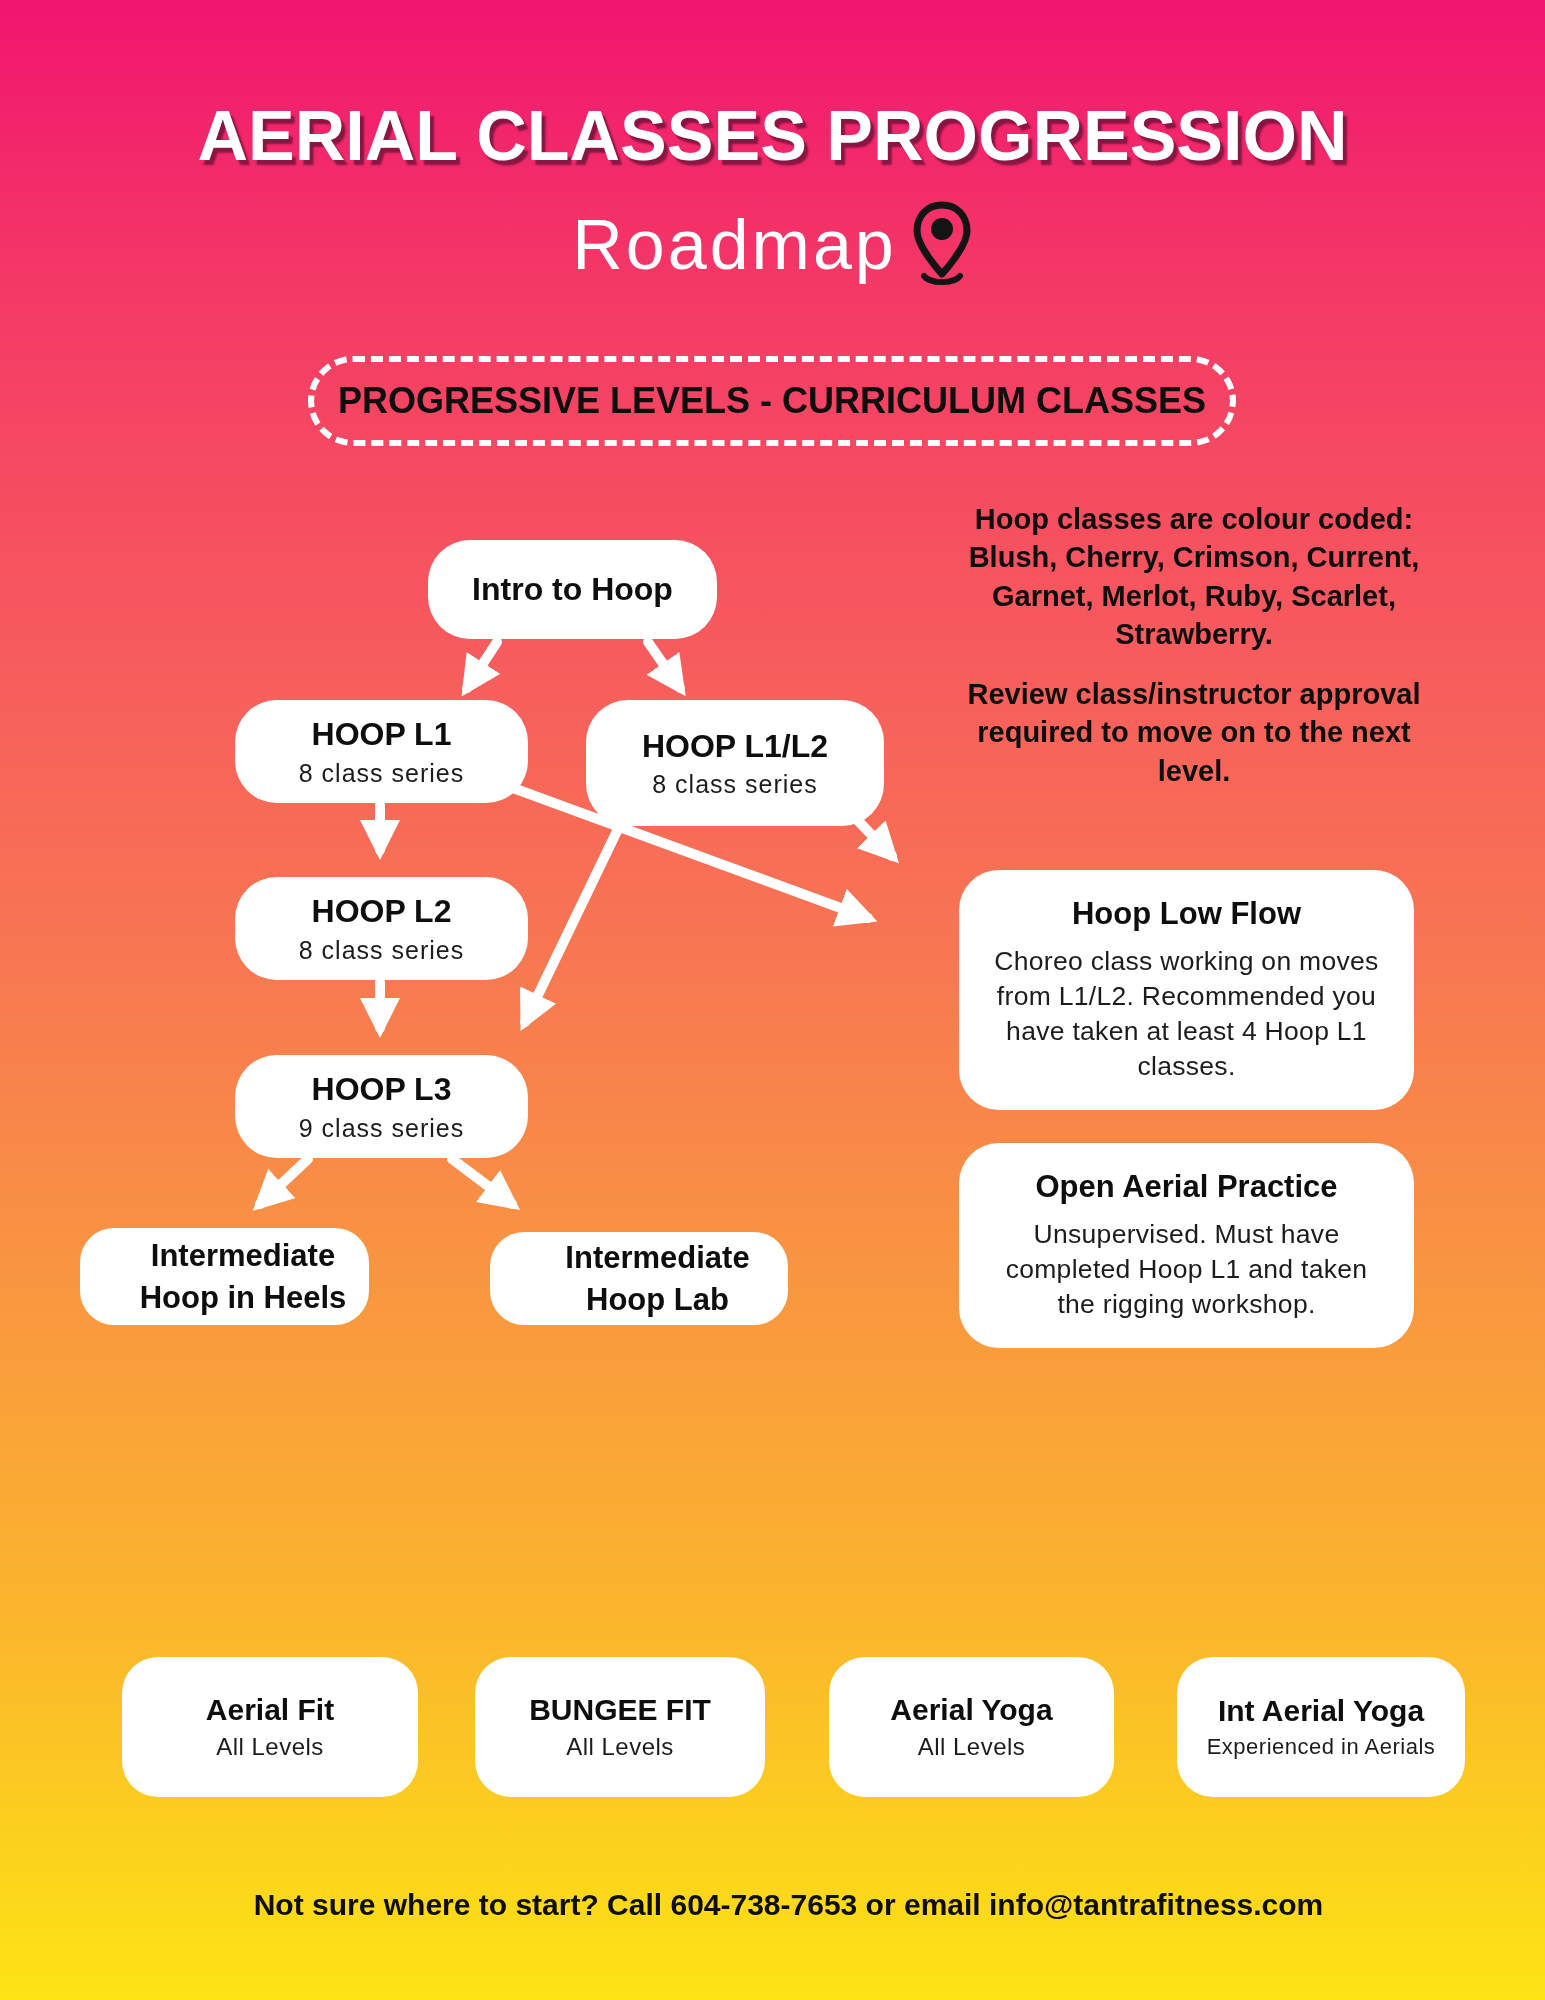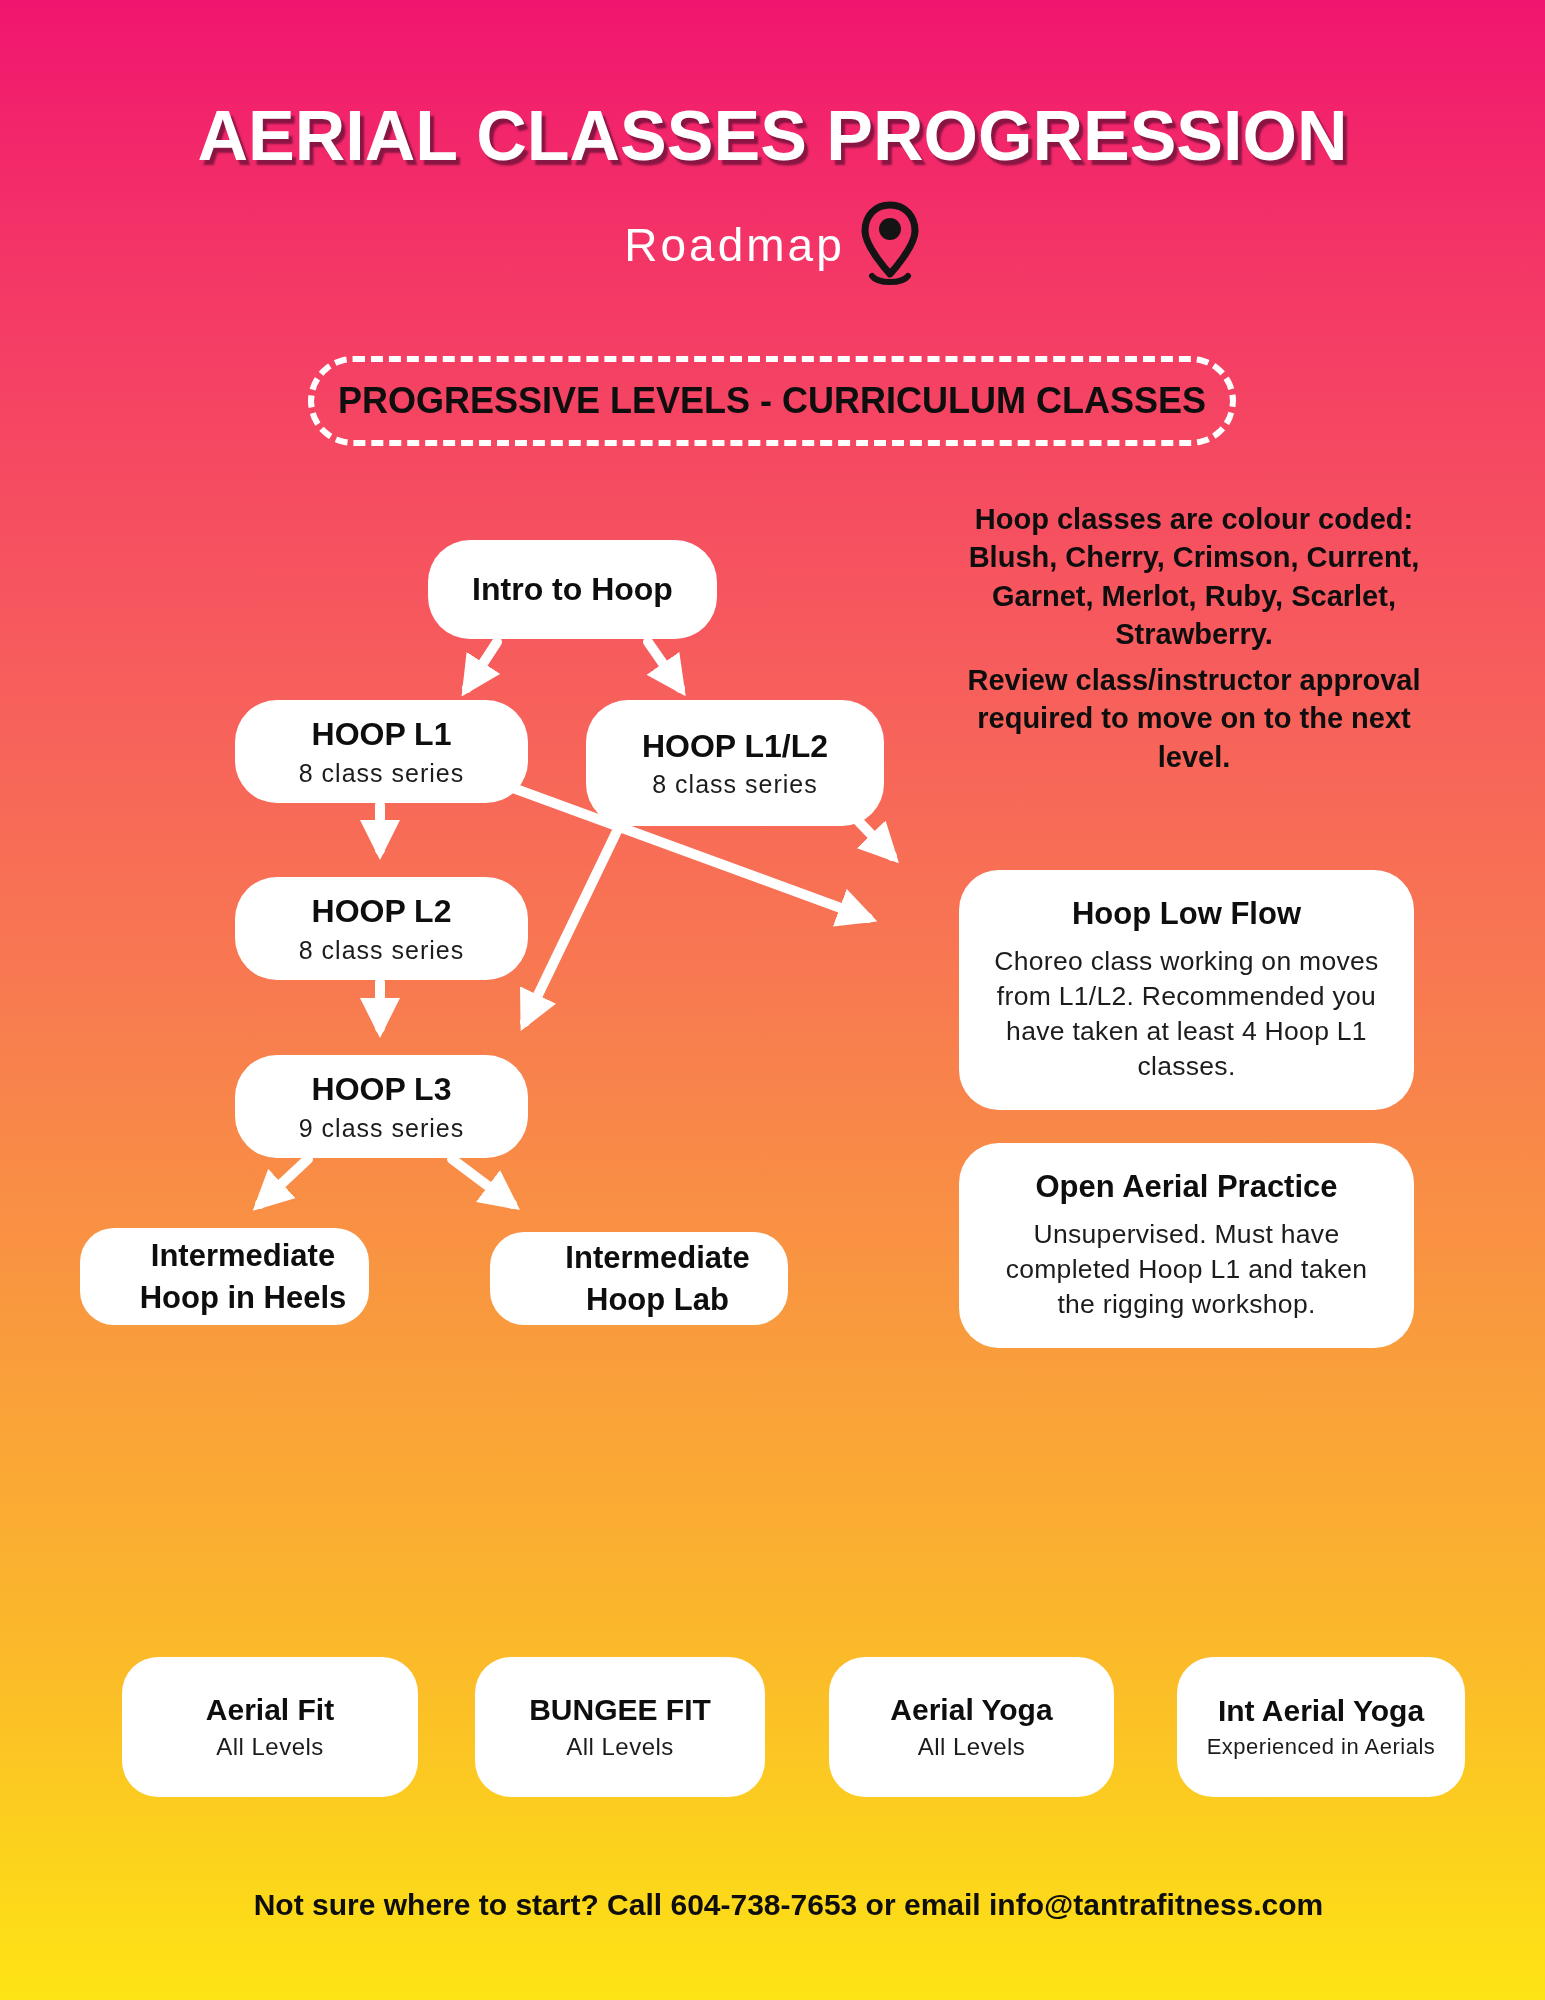--- a/index.html
+++ b/index.html
@@ -36,21 +36,21 @@
     color: #ffffff;
     text-shadow: 4px 5px 2px rgba(50, 8, 35, 0.55);
     white-space: nowrap;
   }
   .subtitle-row {
     top: 200px; left: 0; width: 100%;
     display: flex; align-items: center; justify-content: center;
     gap: 14px;
   }
   .subtitle-text {
-    font-size: 46px;
+    font-size: 70px;
     font-weight: 300;
     color: #ffffff;
     letter-spacing: 3px;
   }
 
   
   .dashed-box {
     border: 6px dashed #ffffff;
     border-radius: 52px;
     display: flex; align-items: center; justify-content: center;
@@ -100,21 +100,21 @@
   
   .notes {
     left: 940px; top: 500px; width: 508px;
     text-align: center;
     font-weight: 800;
     font-size: 29px;
     line-height: 1.32;
     color: #0e0e0e;
   }
   .notes p { margin: 0; }
-  .notes p + p { margin-top: 8px; }
+  .notes p + p { margin-top: 22px; }
 
   
   .mini {
     top: 1657px; height: 140px;
     background: #ffffff;
     border-radius: 36px;
     display: flex; flex-direction: column;
     align-items: center; justify-content: center;
     text-align: center;
     line-height: 1.2;

